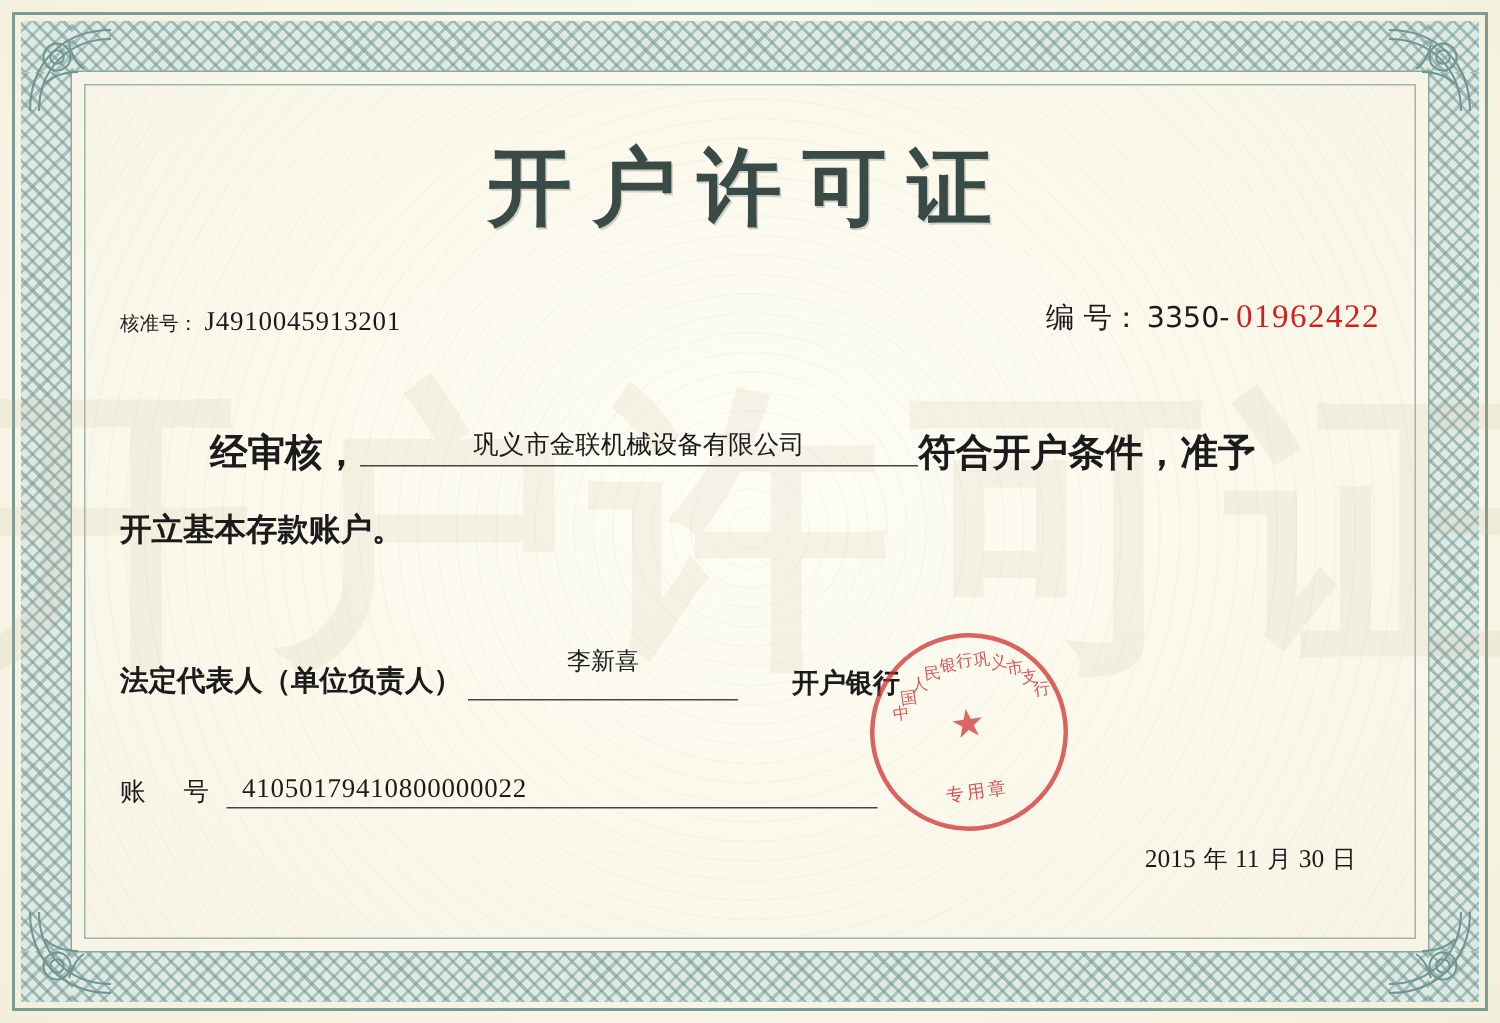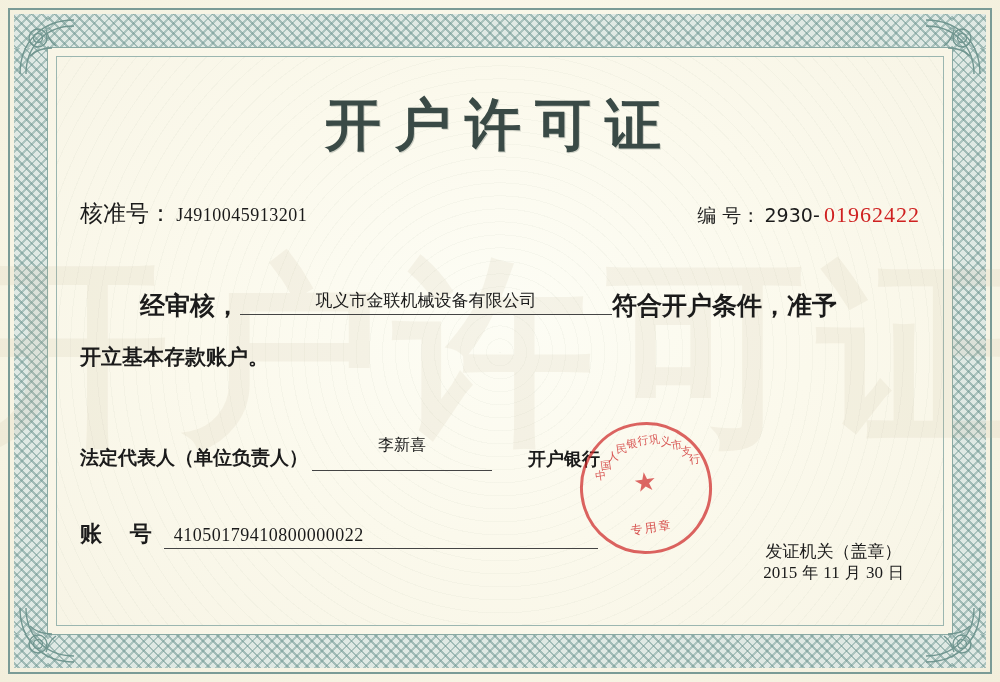--- a/index.html
+++ b/index.html
@@ -85,21 +85,21 @@
     letter-spacing:14px;
     color:#3a4a46;
     font-family:"DejaVu Sans", sans-serif;
     margin-top:24px;
     text-shadow:1px 1px 0 rgba(120,130,120,.35);
   }
 
   .row{display:flex;align-items:flex-end;font-size:17px;color:#222;}
 
   .line-approval{margin-top:34px;justify-content:space-between;}
-  .lbl{font-family:Liberation Mono, monospace;font-size:23px;color:#1b1b1b;}
+  .lbl{font-family:Liberation Mono, monospace;font-size:13px;color:#1b1b1b;}
   .val-mono{font-family:"Liberation Serif", serif;font-size:18px;color:#1a1a1a;letter-spacing:.5px;}
   .serial-left{font-family:"DejaVu Sans", sans-serif;font-size:19px;color:#1b1b1b;}
   .serial-num{font-family:"Liberation Serif", serif;font-size:22px;color:#cf2121;letter-spacing:1px;}
 
   .body-line{
     margin-top:60px;
     font-size:25px;
     font-family:"DejaVu Sans", sans-serif;
     font-weight:bold;
     color:#1b1b1b;
@@ -128,21 +128,21 @@
   }
   .bank-lbl{font-size:18px;font-family:Liberation Serif, serif;font-weight:bold;color:#1b1b1b;margin-left:36px;white-space:nowrap;}
   .bank-val{
     border-bottom:1px solid #444;
     flex:1;text-align:left;
     font-size:16px;font-family:"DejaVu Sans", sans-serif;
     padding:0 6px 2px 8px;margin-left:4px;color:#1a1a1a;
   }
 
   .row-acct{margin-top:48px;display:flex;align-items:flex-end;}
-  .acct-lbl{font-size:22px;font-family:"DejaVu Sans", sans-serif;font-weight:bold;color:#1b1b1b;letter-spacing:10px;}
+  .acct-lbl{font-size:17px;font-family:"DejaVu Sans", sans-serif;font-weight:normal;color:#1b1b1b;letter-spacing:10px;}
   .acct-val{
     border-bottom:1px solid #444;
     width:420px;
     font-size:18px;font-family:"Liberation Serif", serif;
     padding:0 4px 2px 10px;margin-left:2px;color:#1a1a1a;letter-spacing:.5px;
   }
 
   .issuer{
     position:absolute;right:16px;bottom:34px;
     text-align:center;color:#1b1b1b;
@@ -244,21 +244,21 @@
 
     <div class="title">开户许可证</div>
 
     <div class="row line-approval">
       <div>
         <span class="lbl">核准号：</span>
         <span class="val-mono">J4910045913201</span>
       </div>
       <div>
         <span class="serial-left">编 号：</span>
-        <span class="serial-left">2930-</span>
+        <span class="serial-left">3350-</span>
         <span class="serial-num">01962422</span>
       </div>
     </div>
 
     <div class="body-line">
       <span class="indent"></span>
       <span>经审核，</span>
       <span class="fill">巩义市金联机械设备有限公司</span>
       <span>符合开户条件，准予</span>
     </div>
@@ -288,21 +288,20 @@
         <span style="transform:rotate(22deg) translate(0,-55px) rotate(-22deg);">义</span>
         <span style="transform:rotate(34deg) translate(0,-55px) rotate(-34deg);">市</span>
         <span style="transform:rotate(46deg) translate(0,-55px) rotate(-46deg);">支</span>
         <span style="transform:rotate(58deg) translate(0,-55px) rotate(-58deg);">行</span>
       </div>
       <div class="star">★</div>
       <div class="bottom-txt">专用章</div>
     </div>
 
     <div class="issuer">
-      <div class="org">发证机关（盖章）</div>
       <div class="date">
         <span class="n">2015</span>
         <span>年</span>
         <span class="n">11</span>
         <span>月</span>
         <span class="n">30</span>
         <span>日</span>
       </div>
     </div>
 

